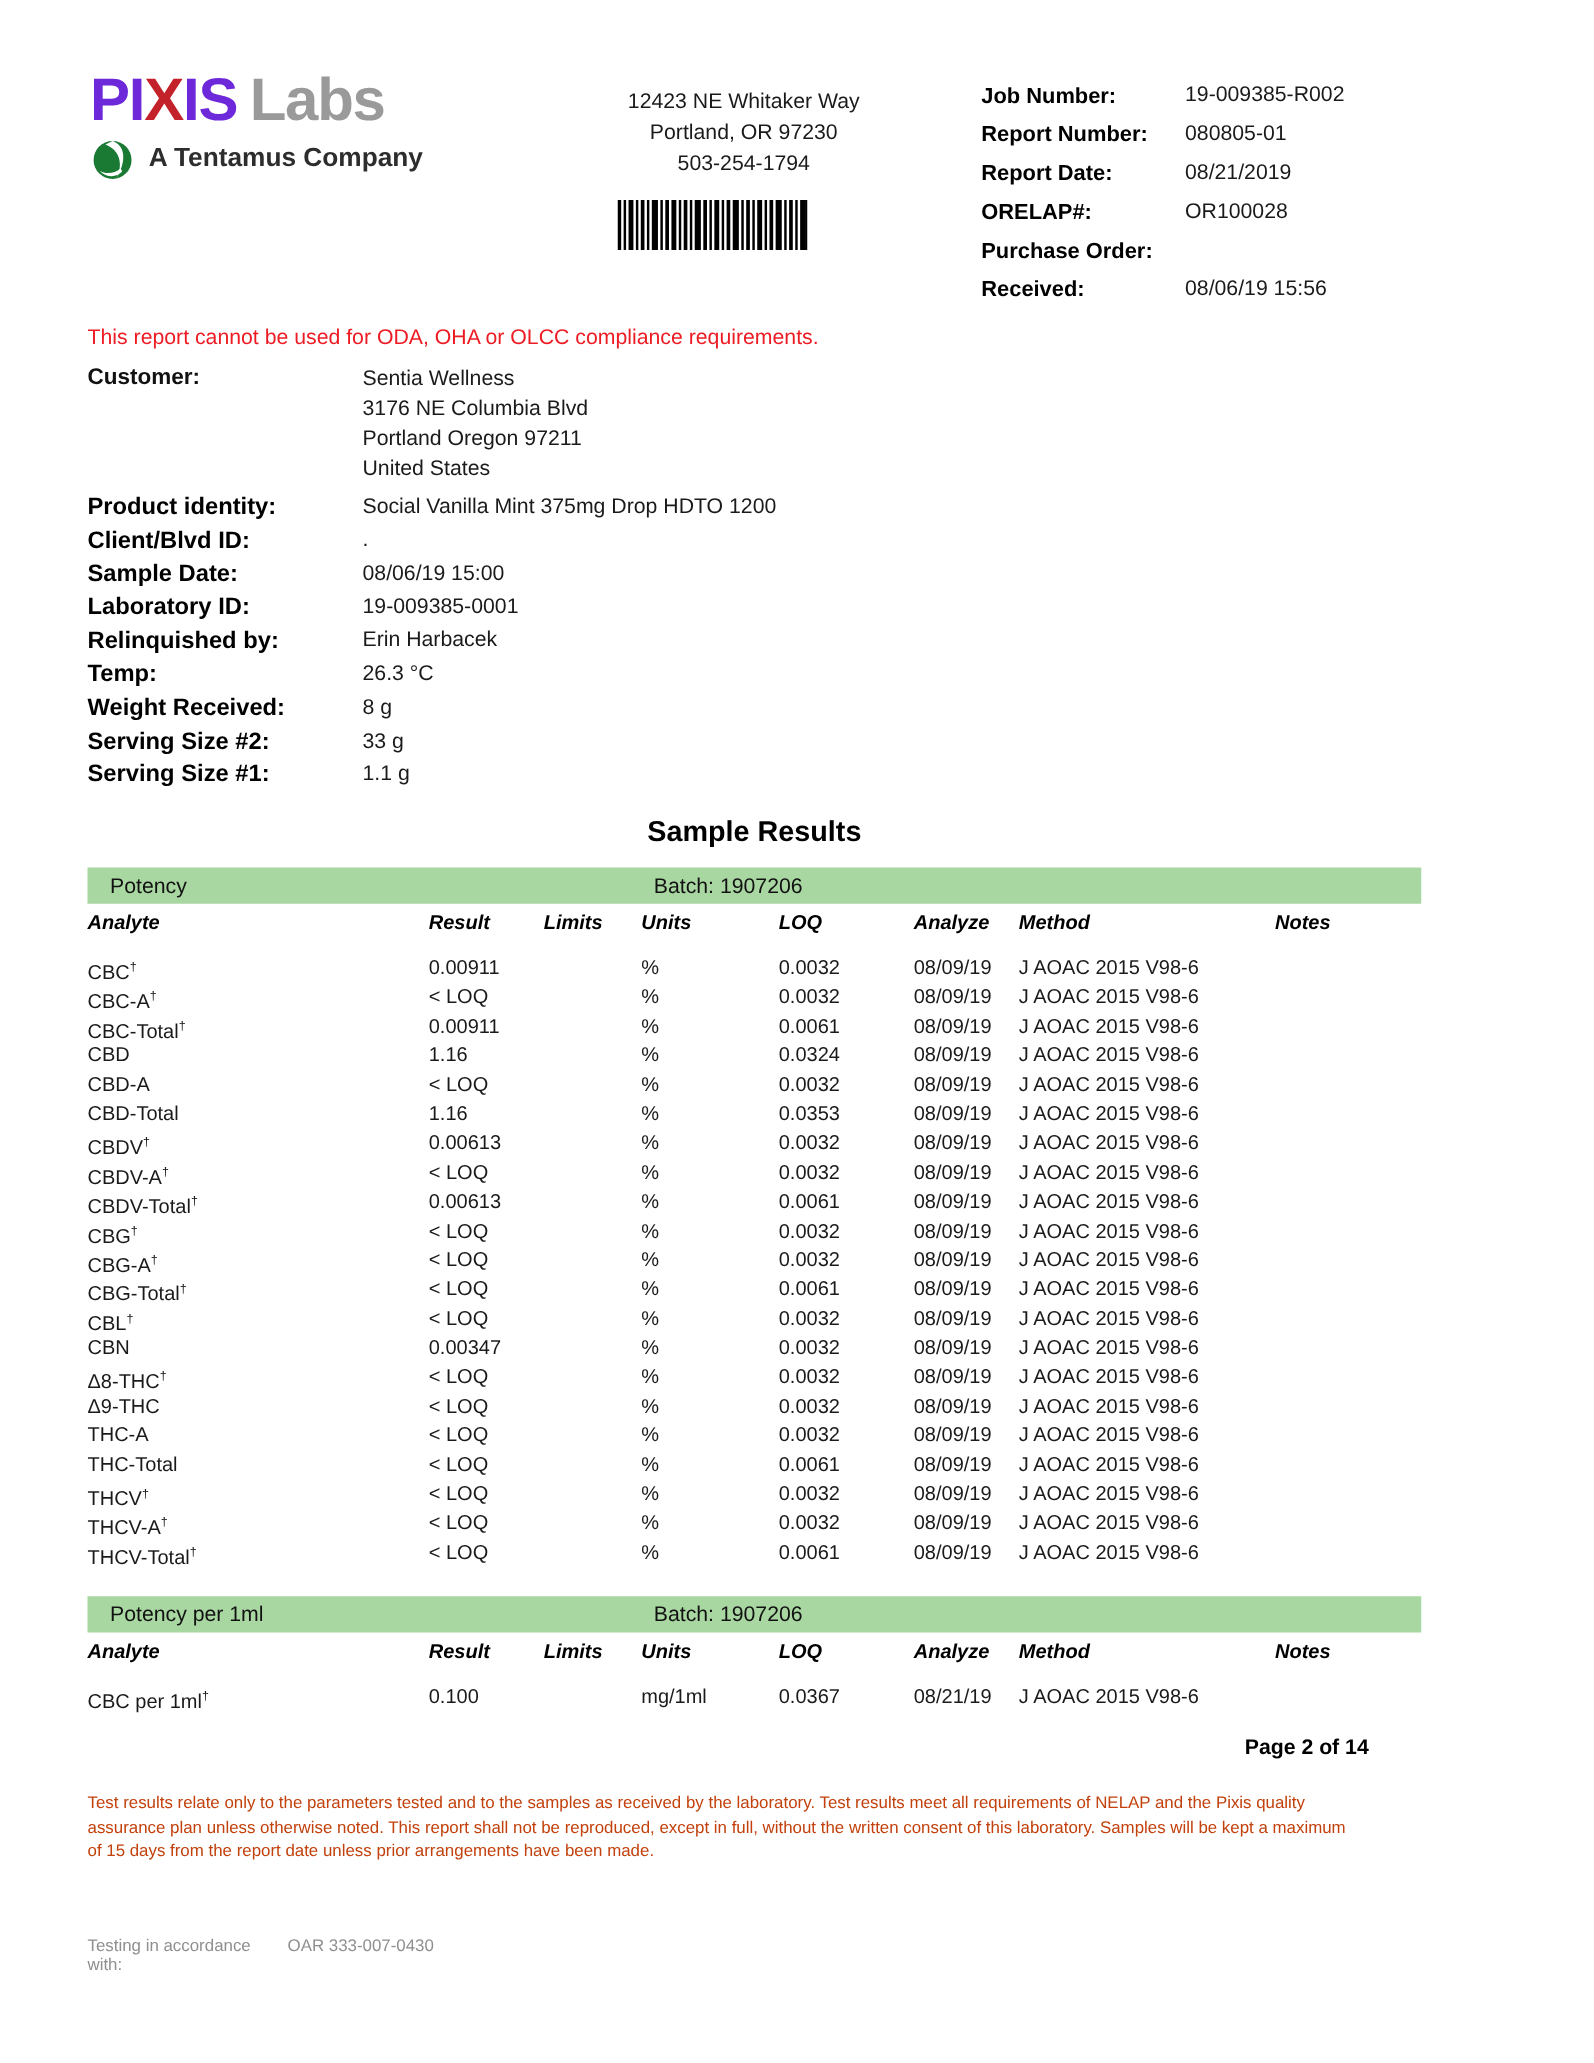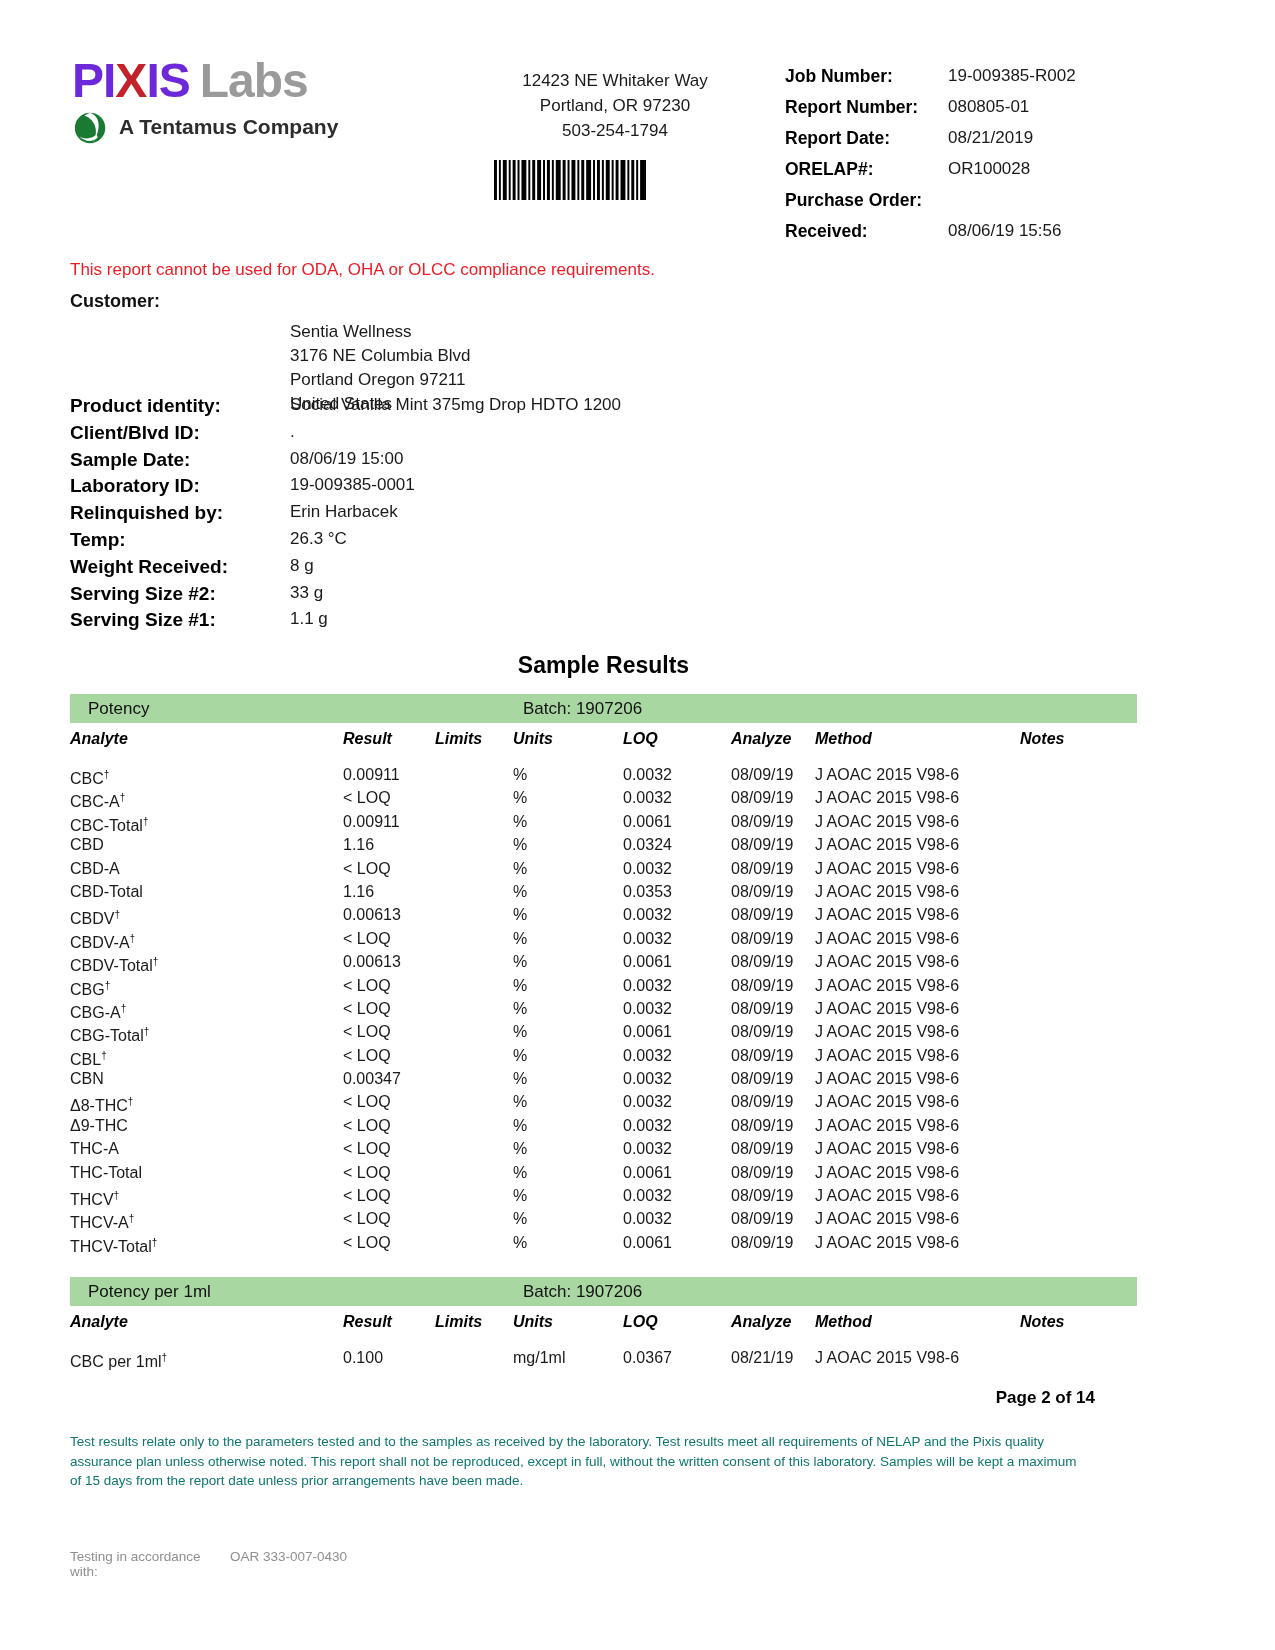--- a/index.html
+++ b/index.html
@@ -8,33 +8,33 @@
 
   
   .logo{position:absolute;left:72px;top:56px;}
   .logo-word{font-size:48px;font-weight:bold;letter-spacing:-1px;line-height:50px;}
   .lg-dark{color:#6d28d9;}
   .lg-red{color:#c4222a;}
   .lg-gray{color:#9a9a9a;margin-left:10px;}
   .logo-tag{display:flex;align-items:center;gap:9px;margin-top:2px;}
   .logo-tag span{font-size:21px;font-weight:bold;color:#2d2d2d;}
 
-  .address{position:absolute;left:470px;top:68px;width:290px;text-align:center;
+  .address{position:absolute;left:450px;top:68px;width:290px;text-align:center;
            font-size:17px;line-height:25px;color:#1a1a1a;}
   .barcode{position:absolute;left:494px;top:160px;width:152px;height:40px;}
 
   .jobinfo{position:absolute;left:785px;top:66px;width:420px;}
   .job-row{display:flex;height:31px;align-items:flex-start;}
   .job-label{width:163px;font-weight:bold;font-size:17.5px;color:#000;}
   .job-value{font-size:17px;color:#1a1a1a;}
 
   
   .red-note{position:absolute;left:70px;top:260px;font-size:17px;color:#ed1c24;}
   .cust-label{position:absolute;left:70px;top:291px;font-size:18px;font-weight:bold;}
-  .cust-lines{position:absolute;left:290px;top:291px;font-size:17px;line-height:24px;color:#1a1a1a;margin-top:29px;}
+  .cust-lines{position:absolute;left:290px;top:291px;font-size:17px;line-height:24px;color:#1a1a1a;}
 
   .sampleinfo{position:absolute;left:70px;top:395px;width:760px;}
   .si-row{display:flex;height:26.8px;align-items:flex-start;}
   .si-label{width:220px;font-weight:bold;font-size:19px;color:#000;}
   .si-value{font-size:17px;color:#1a1a1a;}
 
   
   .results-title{position:absolute;left:70px;top:652px;width:1067px;text-align:center;
                  font-size:23px;font-weight:bold;color:#000;}
   .results{position:absolute;left:70px;top:694px;width:1067px;}
@@ -44,21 +44,21 @@
   .t-row{display:grid;grid-template-columns:273px 92px 78px 110px 108px 84px 205px 1fr;
          font-size:16px;height:23.4px;line-height:23.4px;color:#1a1a1a;}
   .t-head{font-weight:bold;color:#000;height:22px;line-height:22px;margin-top:5px;margin-bottom:13px;font-style:italic;}
   .t-body{margin-bottom:23px;}
   .t-cell{white-space:nowrap;overflow:visible;}
   .t-cell sup{font-size:10px;}
 
   
   .pagenum{position:absolute;top:1388px;right:180px;font-size:17px;font-weight:600;color:#000;}
   .foot-disclaimer{position:absolute;left:70px;top:1432px;width:1010px;
-                   font-size:13.5px;line-height:19.5px;color:#0f766e;}
+                   font-size:13.5px;line-height:19.5px;color:#c2410c;}
   .foot-testing{position:absolute;left:70px;top:1549px;display:flex;font-size:13.5px;color:#8f8f8f;}
   .foot-testing .tl{width:160px;}
 </style>
 </head>
 <body>
 
 <div class="page">
 
   <div class="logo">
     <div class="logo-word"><span class="lg-dark">PI</span><span class="lg-red">X</span><span class="lg-dark">IS</span><span class="lg-gray">Labs</span></div>

